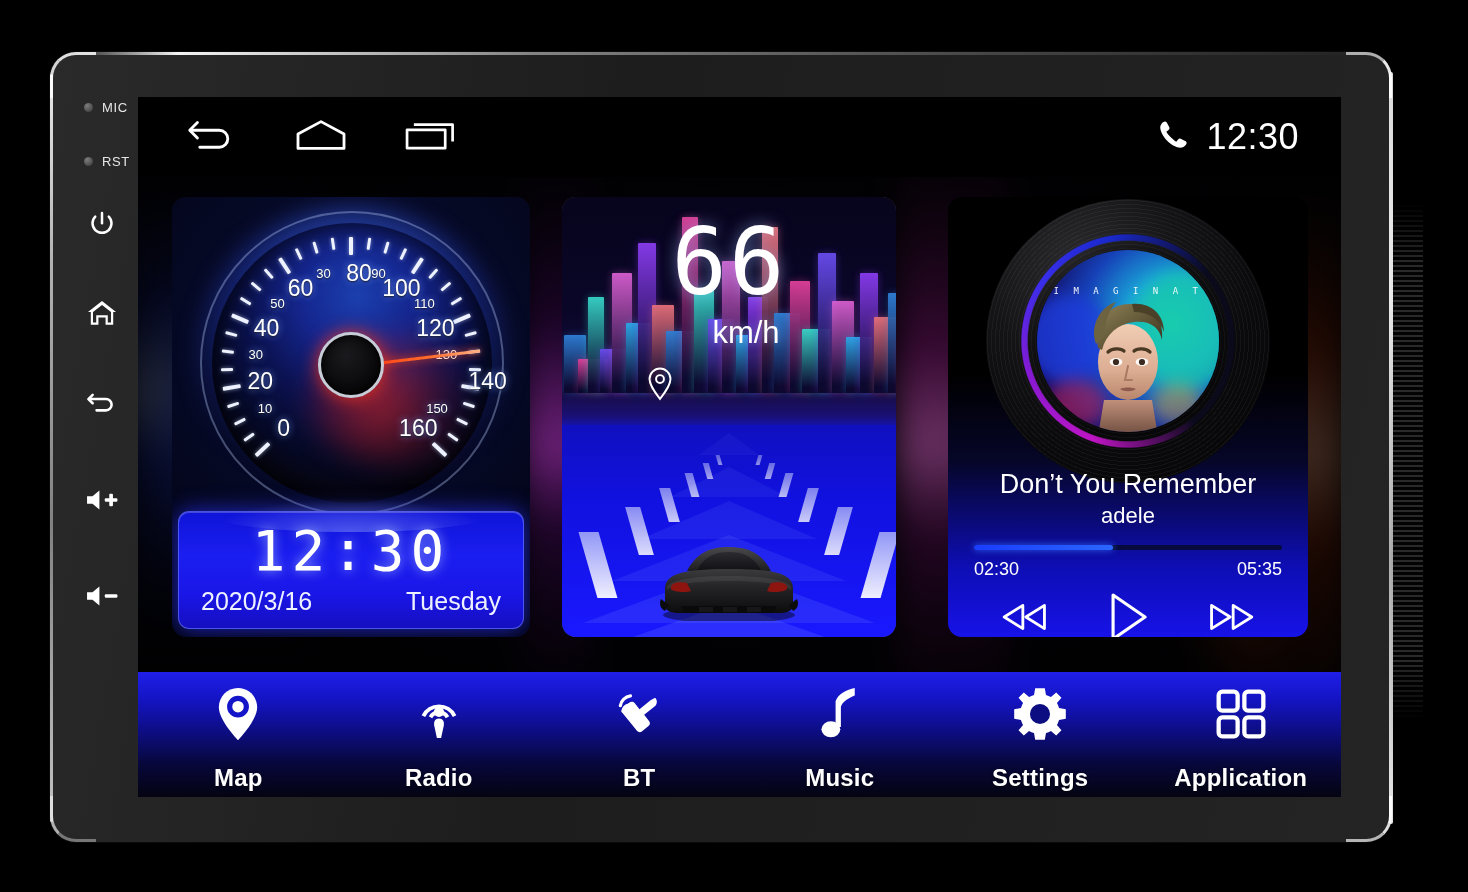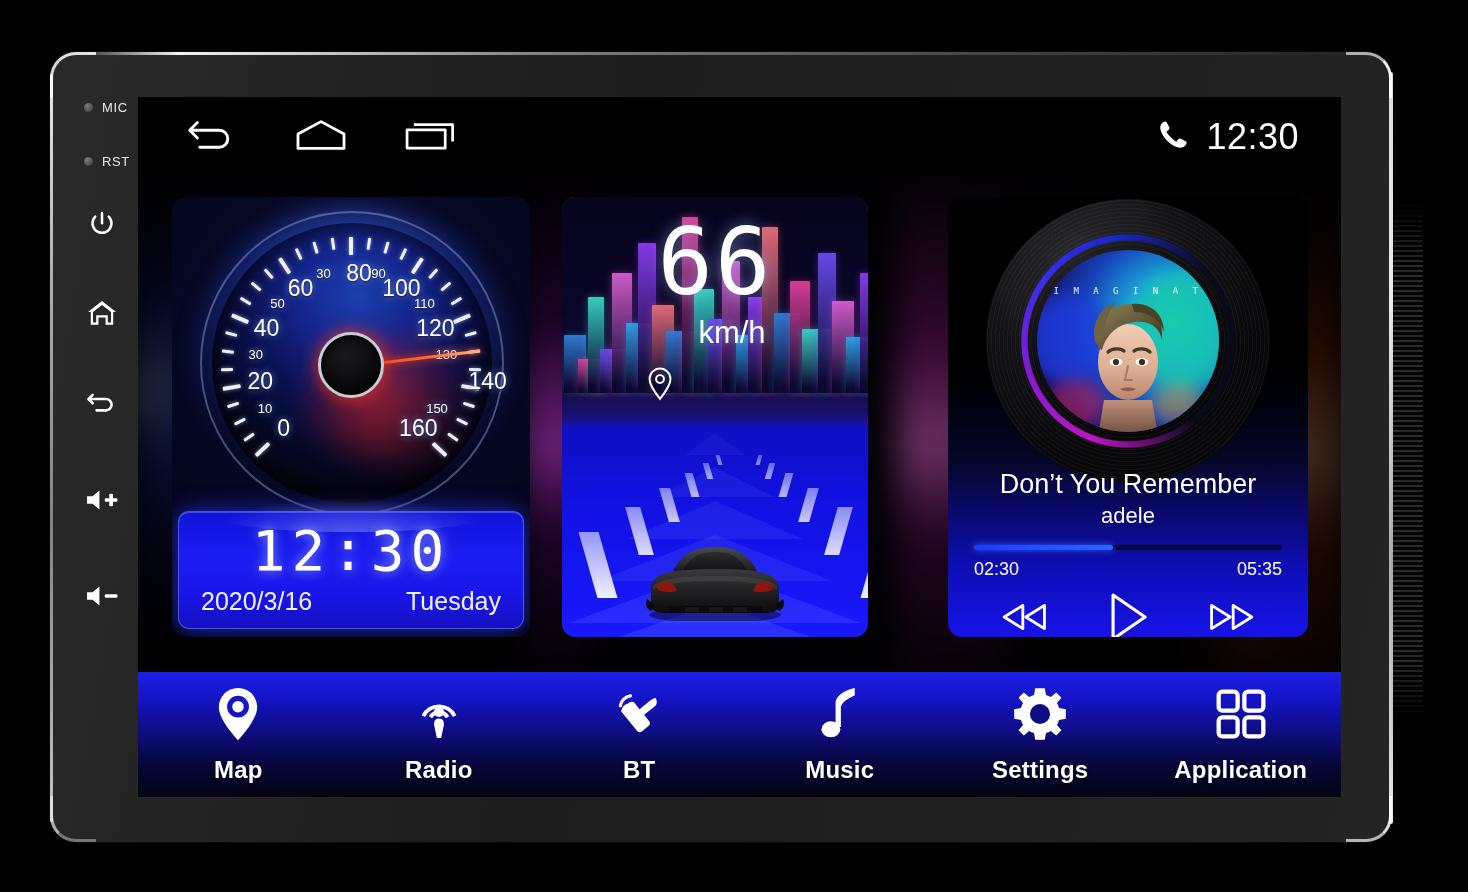--- a/index.html
+++ b/index.html
@@ -187,21 +187,21 @@
   #clock-big {
     position:absolute; left:0; right:0; top:6px; text-align:center;
     color:#fff; font-size:56px; letter-spacing:6px; font-weight:400;
     font-family:"DejaVu Sans Mono","Liberation Mono",monospace;
     text-shadow:0 0 12px rgba(190,210,255,.7);
   }
   #clock-date { position:absolute; left:22px; bottom:12px; color:#eef1ff; font-size:25px; }
   #clock-day { position:absolute; right:22px; bottom:12px; color:#eef1ff; font-size:25px; }
 
   
-  #panel-drive { left:424px; width:306px; background:#404040; }
+  #panel-drive { left:424px; width:334px; background:#404040; }
   #city-sky { position:absolute; left:0; top:0; width:100%; height:232px;
     background: linear-gradient(180deg,#07041c 0%,#0a0628 48%,#120a38 78%,#1a1050 100%); }
   .bld { position:absolute; bottom:0; border-radius:1px 1px 0 0; opacity:.95; }
   #city-ground { position:absolute; left:0; top:196px; width:100%; height:38px;
     background: linear-gradient(180deg,rgba(40,20,90,.0) 0%,rgba(26,16,120,.9) 60%,#1414c8 100%); }
   #big-speed {
     position:absolute; left:0; right:0; top:20px; text-align:center;
     color:#fff; font-size:92px; line-height:1; letter-spacing:2px; font-weight:400;
     font-family:"DejaVu Sans Mono","Liberation Mono",monospace;
     text-shadow:0 0 16px rgba(160,190,255,.55);
@@ -265,21 +265,21 @@
     align-items:center; justify-content:space-around; padding:0 26px; }
   .mctrl { width:62px; height:48px; display:flex; align-items:center; justify-content:center; }
 
   
   #dock {
     position:absolute; left:0; bottom:0; width:100%; height:125px; z-index:7;
     background: linear-gradient(180deg,#1f1fe8 0%,#1414c4 22%,#0d0d82 48%,#07073a 74%,#040412 100%);
     display:flex; align-items:flex-start;
   }
   .dockitem { flex:1; display:flex; flex-direction:column; align-items:center;
-              justify-content:flex-start; padding-top:14px; gap:14px; }
+              justify-content:flex-start; padding-top:14px; gap:22px; }
   .dockicon { height:56px; display:flex; align-items:center; justify-content:center; }
   .docklabel { color:#fff; font-size:24px; font-weight:700; letter-spacing:.2px;
                text-shadow:0 1px 3px rgba(0,0,0,.6); }
 </style>
 </head>
 <body>
 
 <div id="device">
   <div id="rim-top"></div>
   <div id="rim-left"></div>

